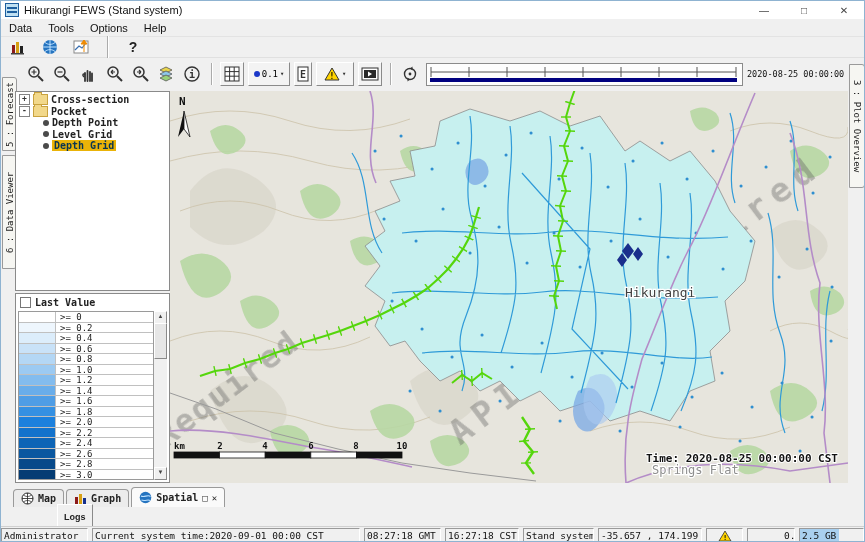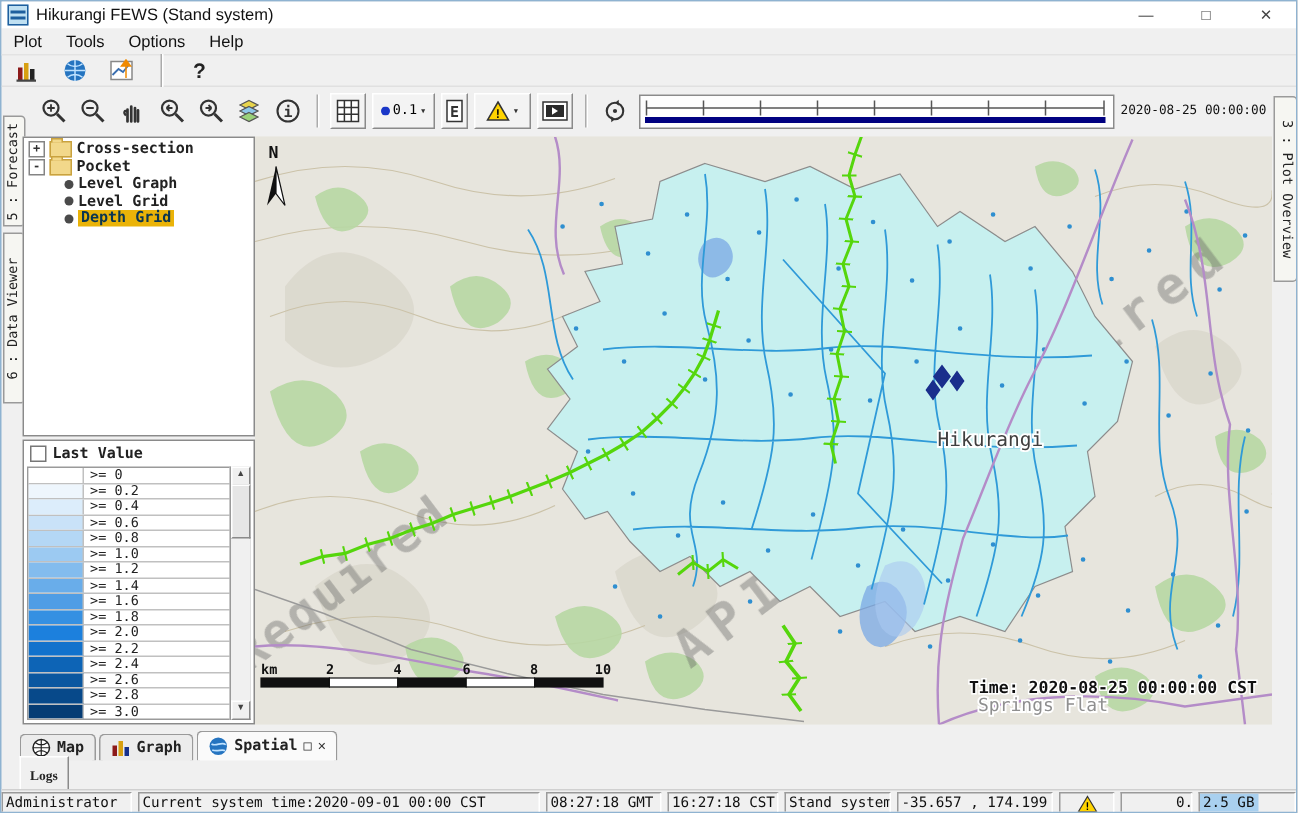--- a/index.html
+++ b/index.html
@@ -59,21 +59,21 @@
   
   .map-wrap{position:absolute;left:169px;top:90px;width:678px;height:392px;background:#e7e5dd;}
   
   .bottom-tabs{position:absolute;left:12px;top:487px;height:19px;display:flex;align-items:flex-end;gap:2px;}
   .btab{display:flex;align-items:center;gap:4px;height:17px;padding:0 7px;border:1px solid #9a9a9a;border-bottom:none;
         border-radius:4px 4px 0 0;background:#ececec;font-family:"DejaVu Sans Mono",monospace;font-size:10px;font-weight:bold;color:#222;}
   .btab.active{background:#fafafa;height:19px;}
   .btab .mini{font-size:9px;color:#333;}
   .logs-row{position:absolute;left:12px;top:507px;height:18px;display:flex;align-items:center;}
   .logs-btn{height:16px;padding:4px 6px;border:1px solid;border-color:#fff #8a8a8a #8a8a8a #fff;background:#f0f0f0;
-            font-family:Liberation Serif, serif;font-size:9px;font-weight:bold;color:#222;display:flex;align-items:center;}
+            font-family:Liberation Sans, sans-serif;font-size:9px;font-weight:bold;color:#222;display:flex;align-items:center;margin-left:44px;}
   .statusbar{position:absolute;left:0;top:525px;right:0;height:17px;background:#f0f0f0;display:flex;align-items:stretch;border-top:1px solid #d0d0d0;padding-top:1px;box-sizing:border-box;}
   .scell{border:1px solid;border-color:#9a9a9a #ffffff #ffffff #9a9a9a;margin-right:4px;font-family:"DejaVu Sans Mono",monospace;
          font-size:9.5px;color:#111;display:flex;align-items:center;padding:0 2px;white-space:nowrap;overflow:hidden;box-sizing:border-box;position:relative;}
   .mem-fill{position:absolute;left:0;top:0;bottom:0;width:62%;background:#a9d0ef;}
   .mem-text{position:relative;}
   svg text{font-family:"DejaVu Sans Mono",monospace;}
 </style>
 </head>
 <body>
 
@@ -83,21 +83,21 @@
     <span class="app-icon"></span>
     <span class="title-text">Hikurangi FEWS  (Stand system)</span>
     <span class="win-controls">
       <span class="win-btn">—</span>
       <span class="win-btn">□</span>
       <span class="win-btn">✕</span>
     </span>
   </div>
 
   <div class="menubar">
-    <span class="menu-item">Plot</span>
+    <span class="menu-item">Data</span>
     <span class="menu-item">Tools</span>
     <span class="menu-item">Options</span>
     <span class="menu-item">Help</span>
   </div>
 
   <div class="toolbar1">
     <span class="tbtn">
       <svg width="16" height="16">
           <rect x="2" y="6" width="3" height="9" fill="#8c1a1a"></rect>
           <rect x="6" y="3" width="3" height="12" fill="#d8a012"></rect>
@@ -280,21 +280,21 @@
       <span class="t-folder"></span>
       <span class="t-label">Cross-section</span>
     </div>
     <div class="t-row">
       <span class="t-exp">-</span>
       <span class="t-folder"></span>
       <span class="t-label">Pocket</span>
     </div>
     <div class="t-row child">
       <span class="t-bullet"></span>
-      <span class="t-label">Level Graph</span>
+      <span class="t-label">Depth Point</span>
     </div>
     <div class="t-row child">
       <span class="t-bullet"></span>
       <span class="t-label">Level Grid</span>
     </div>
     <div class="t-row child">
       <span class="t-bullet"></span>
       <span class="t-label sel">Depth Grid</span>
     </div>
   </div>

